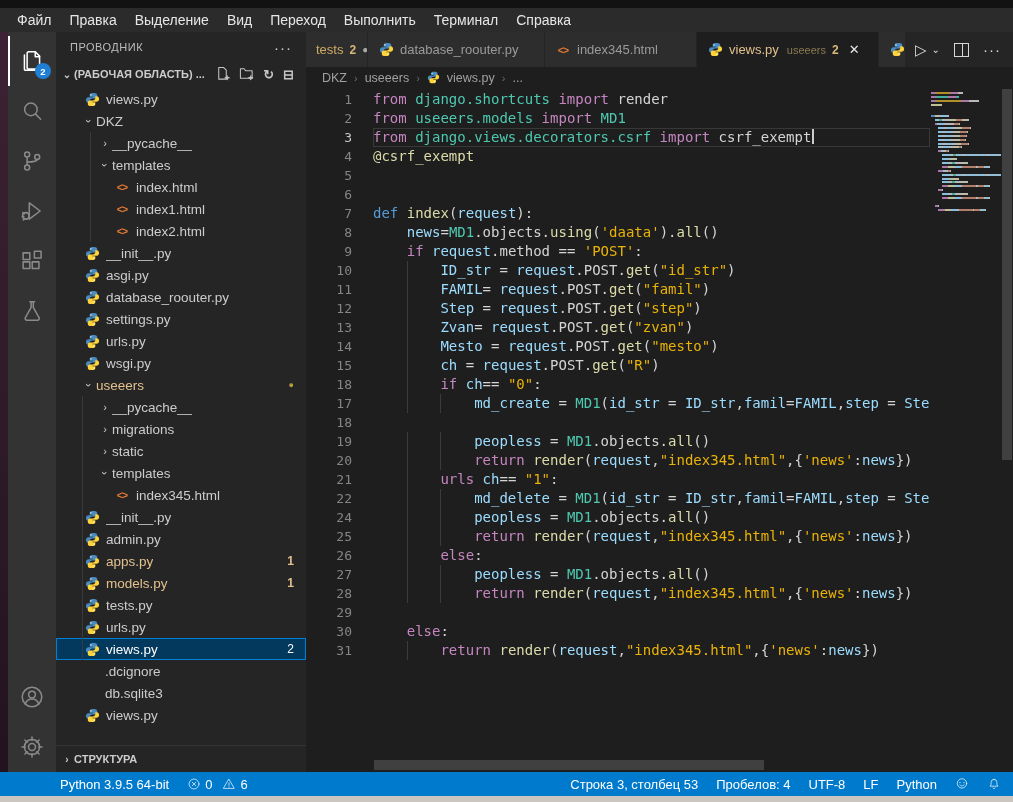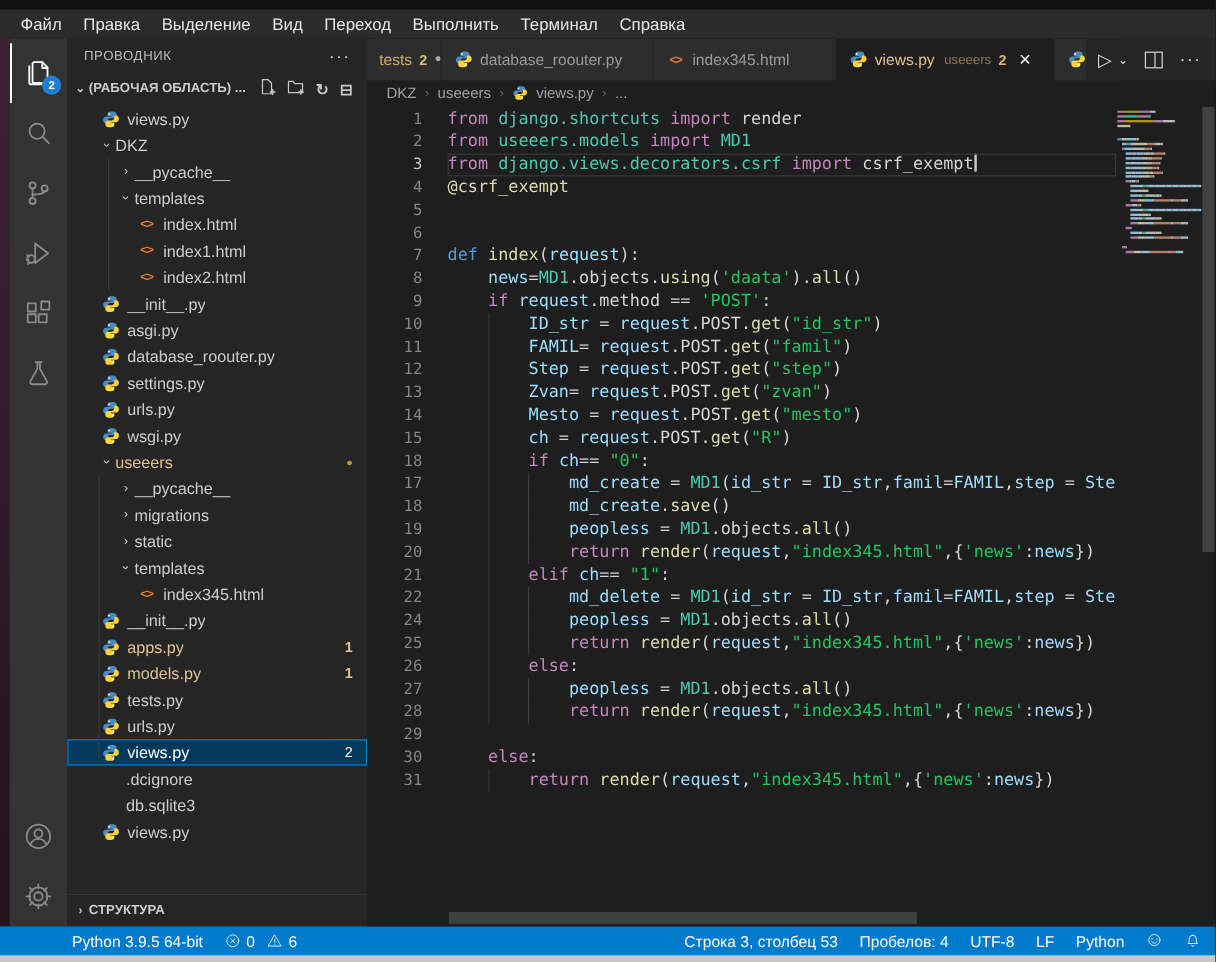--- a/index.html
+++ b/index.html
@@ -67,21 +67,21 @@
   .code-wrap{flex:1;position:relative;min-height:0;font-family:"DejaVu Sans Mono","Liberation Mono",monospace;font-size:14px;overflow:hidden}
   .code-rows{margin-right:83px;overflow:hidden;padding-top:1px}
   .crow{height:19px;line-height:19px;display:flex;white-space:pre}
   .ln{width:46px;flex:none;text-align:right;color:#858585;font-size:13px}
   .crow.current .ln{color:#c6c6c6}
   .codeline{margin-left:21px;flex:1;position:relative;white-space:pre}
   .crow.current .codeline{outline:1px solid #383838;outline-offset:-1px}
   .iguide{position:absolute;top:0;bottom:0;width:1px;background:#3b3b3b}
   .cursor{display:inline-block;width:2px;height:15px;background:#cccccc;vertical-align:-2px;margin-left:1px}
   .tk-kw{color:#C586C0}.tk-def{color:#569CD6}.tk-cls{color:#4EC9B0}.tk-fn{color:#DCDCAA}
-  .tk-var{color:#9CDCFE}.tk-str{color:#22c55e}.tk-txt{color:#D4D4D4}.tk-dec{color:#DCDCAA}
+  .tk-var{color:#9CDCFE}.tk-str{color:#eab308}.tk-txt{color:#D4D4D4}.tk-dec{color:#DCDCAA}
   .sq{text-decoration-style:wavy;text-decoration-color:#c8a32a;text-decoration-thickness:1px;text-underline-offset:3px}
   .minimap{position:absolute;top:3px;right:12px;width:70px;overflow:hidden}
   .mrow{height:2px;margin-bottom:1.9px;font-size:0;white-space:nowrap}
   .mseg{display:inline-block;height:2px;opacity:.85}
   .vscroll{position:absolute;top:0;right:0;bottom:0;width:12px}
   .vthumb{position:absolute;top:0;right:1px;width:10px;height:371px;background:rgba(121,121,121,.38)}
   .hthumb{position:absolute;left:68px;bottom:2px;width:390px;height:10px;background:rgba(121,121,121,.38)}
   
   .statusbar{height:24px;flex:none;background:#007acc;color:#ffffff;display:flex;align-items:center;font-size:13px;padding:0 12px 0 60px}
   .sb-item{display:flex;align-items:center;gap:4px;margin-right:18px;white-space:nowrap}
@@ -330,20 +330,32 @@
             <span class="guide" style="left: 26px;"></span>
             <span class="ticon python">
               <svg viewBox="0 0 16 16">
                 <path fill="#4B8BBE" d="M7.9 1C6.1 1 5 1.8 5 3.2V5h3.2v.5H3.7C2.2 5.5 1 6.7 1 8.5 1 10.2 2 11.5 3.5 11.5H5V9.6C5 8.2 6.2 7 7.6 7h3.2C12 7 13 6 13 4.8V3.2C13 1.8 11.7 1 9.9 1z"></path>
                 <circle fill="#fff" cx="6.3" cy="3.1" r=".75"></circle>
                 <path fill="#FFD43B" d="M8.1 15c1.8 0 2.9-.8 2.9-2.2V11H7.8v-.5h4.5c1.5 0 2.7-1.2 2.7-3 0-1.7-1-3-2.5-3H11v1.9C11 7.8 9.8 9 8.4 9H5.2C4 9 3 10 3 11.2v1.6C3 14.2 4.3 15 6.1 15z"></path>
                 <circle fill="#fff" cx="9.7" cy="12.9" r=".75"></circle>
               </svg>
             </span>
             <span class="tlabel">__init__.py</span>
+          </div>
+          <div class="trow" style="padding-left: 28px;">
+            <span class="guide" style="left: 26px;"></span>
+            <span class="ticon python">
+              <svg viewBox="0 0 16 16">
+                <path fill="#4B8BBE" d="M7.9 1C6.1 1 5 1.8 5 3.2V5h3.2v.5H3.7C2.2 5.5 1 6.7 1 8.5 1 10.2 2 11.5 3.5 11.5H5V9.6C5 8.2 6.2 7 7.6 7h3.2C12 7 13 6 13 4.8V3.2C13 1.8 11.7 1 9.9 1z"></path>
+                <circle fill="#fff" cx="6.3" cy="3.1" r=".75"></circle>
+                <path fill="#FFD43B" d="M8.1 15c1.8 0 2.9-.8 2.9-2.2V11H7.8v-.5h4.5c1.5 0 2.7-1.2 2.7-3 0-1.7-1-3-2.5-3H11v1.9C11 7.8 9.8 9 8.4 9H5.2C4 9 3 10 3 11.2v1.6C3 14.2 4.3 15 6.1 15z"></path>
+                <circle fill="#fff" cx="9.7" cy="12.9" r=".75"></circle>
+              </svg>
+            </span>
+            <span class="tlabel">admin.py</span>
           </div>
           <div class="trow" style="padding-left: 28px;">
             <span class="guide" style="left: 26px;"></span>
             <span class="ticon python">
               <svg viewBox="0 0 16 16">
                 <path fill="#4B8BBE" d="M7.9 1C6.1 1 5 1.8 5 3.2V5h3.2v.5H3.7C2.2 5.5 1 6.7 1 8.5 1 10.2 2 11.5 3.5 11.5H5V9.6C5 8.2 6.2 7 7.6 7h3.2C12 7 13 6 13 4.8V3.2C13 1.8 11.7 1 9.9 1z"></path>
                 <circle fill="#fff" cx="6.3" cy="3.1" r=".75"></circle>
                 <path fill="#FFD43B" d="M8.1 15c1.8 0 2.9-.8 2.9-2.2V11H7.8v-.5h4.5c1.5 0 2.7-1.2 2.7-3 0-1.7-1-3-2.5-3H11v1.9C11 7.8 9.8 9 8.4 9H5.2C4 9 3 10 3 11.2v1.6C3 14.2 4.3 15 6.1 15z"></path>
                 <circle fill="#fff" cx="9.7" cy="12.9" r=".75"></circle>
               </svg>
@@ -517,24 +529,24 @@
             <div class="crow"><span class="ln">8</span><span class="codeline"><span class="tk-txt">    </span><span class="tk-var">news</span><span class="tk-txt">=</span><span class="tk-cls">MD1</span><span class="tk-txt">.objects.</span><span class="tk-fn">using</span><span class="tk-txt">(</span><span class="tk-str">'daata'</span><span class="tk-txt">).</span><span class="tk-fn">all</span><span class="tk-txt">()</span></span></div>
             <div class="crow"><span class="ln">9</span><span class="codeline"><span class="tk-txt">    </span><span class="tk-kw">if </span><span class="tk-var">request</span><span class="tk-txt">.method == </span><span class="tk-str">'POST'</span><span class="tk-txt">:</span></span></div>
             <div class="crow"><span class="ln">10</span><span class="codeline"><span class="iguide" style="left: 33.72px;"></span><span class="tk-txt">        </span><span class="tk-var">ID_str</span><span class="tk-txt"> = </span><span class="tk-var">request</span><span class="tk-txt">.POST.</span><span class="tk-fn">get</span><span class="tk-txt">(</span><span class="tk-str">"id_str"</span><span class="tk-txt">)</span></span></div>
             <div class="crow"><span class="ln">11</span><span class="codeline"><span class="iguide" style="left: 33.72px;"></span><span class="tk-txt">        </span><span class="tk-var">FAMIL</span><span class="tk-txt">= </span><span class="tk-var">request</span><span class="tk-txt">.POST.</span><span class="tk-fn">get</span><span class="tk-txt">(</span><span class="tk-str">"famil"</span><span class="tk-txt">)</span></span></div>
             <div class="crow"><span class="ln">12</span><span class="codeline"><span class="iguide" style="left: 33.72px;"></span><span class="tk-txt">        </span><span class="tk-var">Step</span><span class="tk-txt"> = </span><span class="tk-var">request</span><span class="tk-txt">.POST.</span><span class="tk-fn">get</span><span class="tk-txt">(</span><span class="tk-str">"step"</span><span class="tk-txt">)</span></span></div>
             <div class="crow"><span class="ln">13</span><span class="codeline"><span class="iguide" style="left: 33.72px;"></span><span class="tk-txt">        </span><span class="tk-var">Zvan</span><span class="tk-txt">= </span><span class="tk-var">request</span><span class="tk-txt">.POST.</span><span class="tk-fn">get</span><span class="tk-txt">(</span><span class="tk-str">"zvan"</span><span class="tk-txt">)</span></span></div>
             <div class="crow"><span class="ln">14</span><span class="codeline"><span class="iguide" style="left: 33.72px;"></span><span class="tk-txt">        </span><span class="tk-var">Mesto</span><span class="tk-txt"> = </span><span class="tk-var">request</span><span class="tk-txt">.POST.</span><span class="tk-fn">get</span><span class="tk-txt">(</span><span class="tk-str">"mesto"</span><span class="tk-txt">)</span></span></div>
             <div class="crow"><span class="ln">15</span><span class="codeline"><span class="iguide" style="left: 33.72px;"></span><span class="tk-txt">        </span><span class="tk-var">ch</span><span class="tk-txt"> = </span><span class="tk-var">request</span><span class="tk-txt">.POST.</span><span class="tk-fn">get</span><span class="tk-txt">(</span><span class="tk-str">"R"</span><span class="tk-txt">)</span></span></div>
             <div class="crow"><span class="ln">18</span><span class="codeline"><span class="iguide" style="left: 33.72px;"></span><span class="tk-txt">        </span><span class="tk-kw">if </span><span class="tk-var">ch</span><span class="tk-txt">== </span><span class="tk-str">"0"</span><span class="tk-txt">:</span></span></div>
             <div class="crow"><span class="ln">17</span><span class="codeline"><span class="iguide" style="left: 33.72px;"></span><span class="iguide" style="left: 67.44px;"></span><span class="tk-txt">            </span><span class="tk-var">md_create</span><span class="tk-txt"> = </span><span class="tk-cls">MD1</span><span class="tk-txt">(</span><span class="tk-var">id_str</span><span class="tk-txt"> = </span><span class="tk-var">ID_str</span><span class="tk-txt">,</span><span class="tk-var">famil</span><span class="tk-txt">=</span><span class="tk-var">FAMIL</span><span class="tk-txt">,</span><span class="tk-var">step</span><span class="tk-txt"> = </span><span class="tk-var">Step</span></span></div>
-            <div class="crow"><span class="ln">18</span><span class="codeline"><span class="iguide" style="left: 33.72px;"></span><span class="iguide" style="left: 67.44px;"></span><span class="tk-txt">            </span><span class="tk-var">md_create</span><span class="tk-txt">.</span><span class="tk-fn">save</span><span class="tk-txt">()</span></span></div>
+            <div class="crow"><span class="ln">18</span></div>
             <div class="crow"><span class="ln">19</span><span class="codeline"><span class="iguide" style="left: 33.72px;"></span><span class="iguide" style="left: 67.44px;"></span><span class="tk-txt">            </span><span class="tk-var">peopless</span><span class="tk-txt"> = </span><span class="tk-cls">MD1</span><span class="tk-txt">.objects.</span><span class="tk-fn">all</span><span class="tk-txt">()</span></span></div>
             <div class="crow"><span class="ln">20</span><span class="codeline"><span class="iguide" style="left: 33.72px;"></span><span class="iguide" style="left: 67.44px;"></span><span class="tk-txt">            </span><span class="tk-kw">return </span><span class="tk-fn">render</span><span class="tk-txt">(</span><span class="tk-var">request</span><span class="tk-txt">,</span><span class="tk-str">"index345.html"</span><span class="tk-txt">,{</span><span class="tk-str">'news'</span><span class="tk-txt">:</span><span class="tk-var">news</span><span class="tk-txt">})</span></span></div>
-            <div class="crow"><span class="ln">21</span><span class="codeline"><span class="iguide" style="left: 33.72px;"></span><span class="tk-txt">        </span><span class="tk-kw">elif </span><span class="tk-var">ch</span><span class="tk-txt">== </span><span class="tk-str">"1"</span><span class="tk-txt">:</span></span></div>
+            <div class="crow"><span class="ln">21</span><span class="codeline"><span class="iguide" style="left: 33.72px;"></span><span class="tk-txt">        </span><span class="tk-kw">urls </span><span class="tk-var">ch</span><span class="tk-txt">== </span><span class="tk-str">"1"</span><span class="tk-txt">:</span></span></div>
             <div class="crow"><span class="ln">22</span><span class="codeline"><span class="iguide" style="left: 33.72px;"></span><span class="iguide" style="left: 67.44px;"></span><span class="tk-txt">            </span><span class="tk-var">md_delete</span><span class="tk-txt"> = </span><span class="tk-cls">MD1</span><span class="tk-txt">(</span><span class="tk-var">id_str</span><span class="tk-txt"> = </span><span class="tk-var">ID_str</span><span class="tk-txt">,</span><span class="tk-var">famil</span><span class="tk-txt">=</span><span class="tk-var">FAMIL</span><span class="tk-txt">,</span><span class="tk-var">step</span><span class="tk-txt"> = </span><span class="tk-var">Step</span></span></div>
             <div class="crow"><span class="ln">24</span><span class="codeline"><span class="iguide" style="left: 33.72px;"></span><span class="iguide" style="left: 67.44px;"></span><span class="tk-txt">            </span><span class="tk-var">peopless</span><span class="tk-txt"> = </span><span class="tk-cls">MD1</span><span class="tk-txt">.objects.</span><span class="tk-fn">all</span><span class="tk-txt">()</span></span></div>
             <div class="crow"><span class="ln">25</span><span class="codeline"><span class="iguide" style="left: 33.72px;"></span><span class="iguide" style="left: 67.44px;"></span><span class="tk-txt">            </span><span class="tk-kw">return </span><span class="tk-fn">render</span><span class="tk-txt">(</span><span class="tk-var">request</span><span class="tk-txt">,</span><span class="tk-str">"index345.html"</span><span class="tk-txt">,{</span><span class="tk-str">'news'</span><span class="tk-txt">:</span><span class="tk-var">news</span><span class="tk-txt">})</span></span></div>
             <div class="crow"><span class="ln">26</span><span class="codeline"><span class="iguide" style="left: 33.72px;"></span><span class="tk-txt">        </span><span class="tk-kw">else</span><span class="tk-txt">:</span></span></div>
             <div class="crow"><span class="ln">27</span><span class="codeline"><span class="iguide" style="left: 33.72px;"></span><span class="iguide" style="left: 67.44px;"></span><span class="tk-txt">            </span><span class="tk-var">peopless</span><span class="tk-txt"> = </span><span class="tk-cls">MD1</span><span class="tk-txt">.objects.</span><span class="tk-fn">all</span><span class="tk-txt">()</span></span></div>
             <div class="crow"><span class="ln">28</span><span class="codeline"><span class="iguide" style="left: 33.72px;"></span><span class="iguide" style="left: 67.44px;"></span><span class="tk-txt">            </span><span class="tk-kw">return </span><span class="tk-fn">render</span><span class="tk-txt">(</span><span class="tk-var">request</span><span class="tk-txt">,</span><span class="tk-str">"index345.html"</span><span class="tk-txt">,{</span><span class="tk-str">'news'</span><span class="tk-txt">:</span><span class="tk-var">news</span><span class="tk-txt">})</span></span></div>
             <div class="crow"><span class="ln">29</span><span class="codeline"></span></div>
             <div class="crow"><span class="ln">30</span><span class="codeline"><span class="tk-txt">    </span><span class="tk-kw">else</span><span class="tk-txt">:</span></span></div>
             <div class="crow"><span class="ln">31</span><span class="codeline"><span class="iguide" style="left: 33.72px;"></span><span class="tk-txt">        </span><span class="tk-kw">return </span><span class="tk-fn">render</span><span class="tk-txt">(</span><span class="tk-var">request</span><span class="tk-txt">,</span><span class="tk-str">"index345.html"</span><span class="tk-txt">,{</span><span class="tk-str">'news'</span><span class="tk-txt">:</span><span class="tk-var">news</span><span class="tk-txt">})</span></span></div>
           </div>

